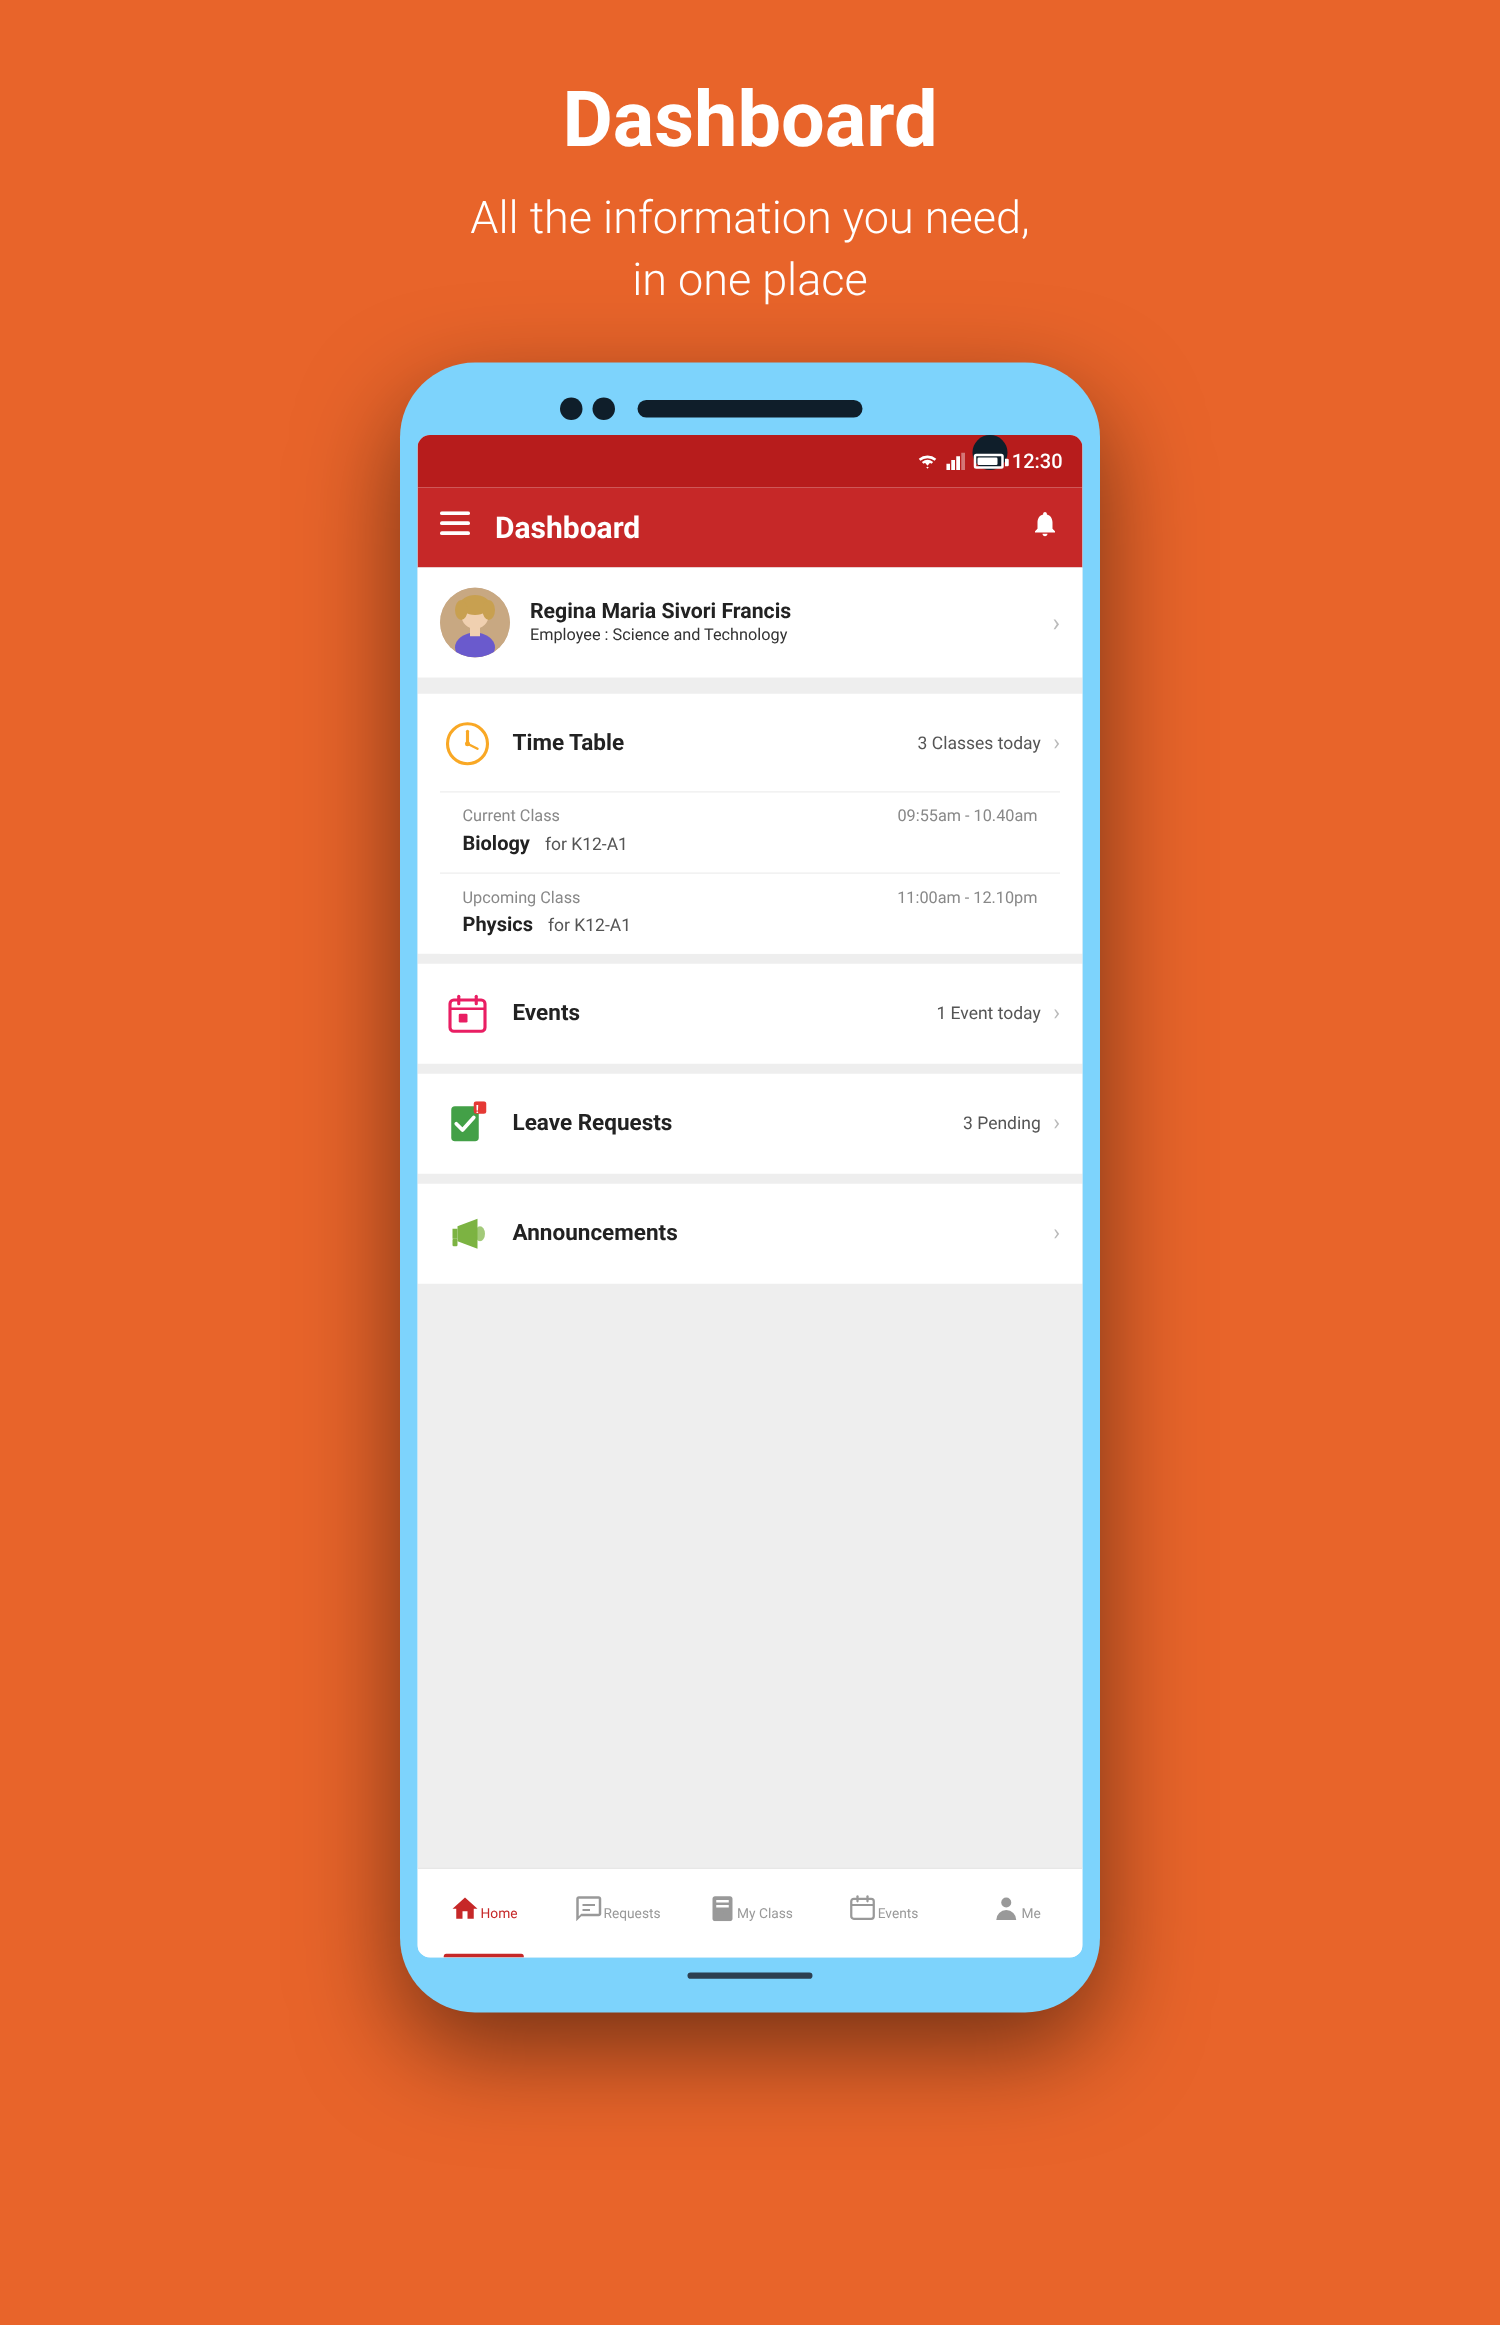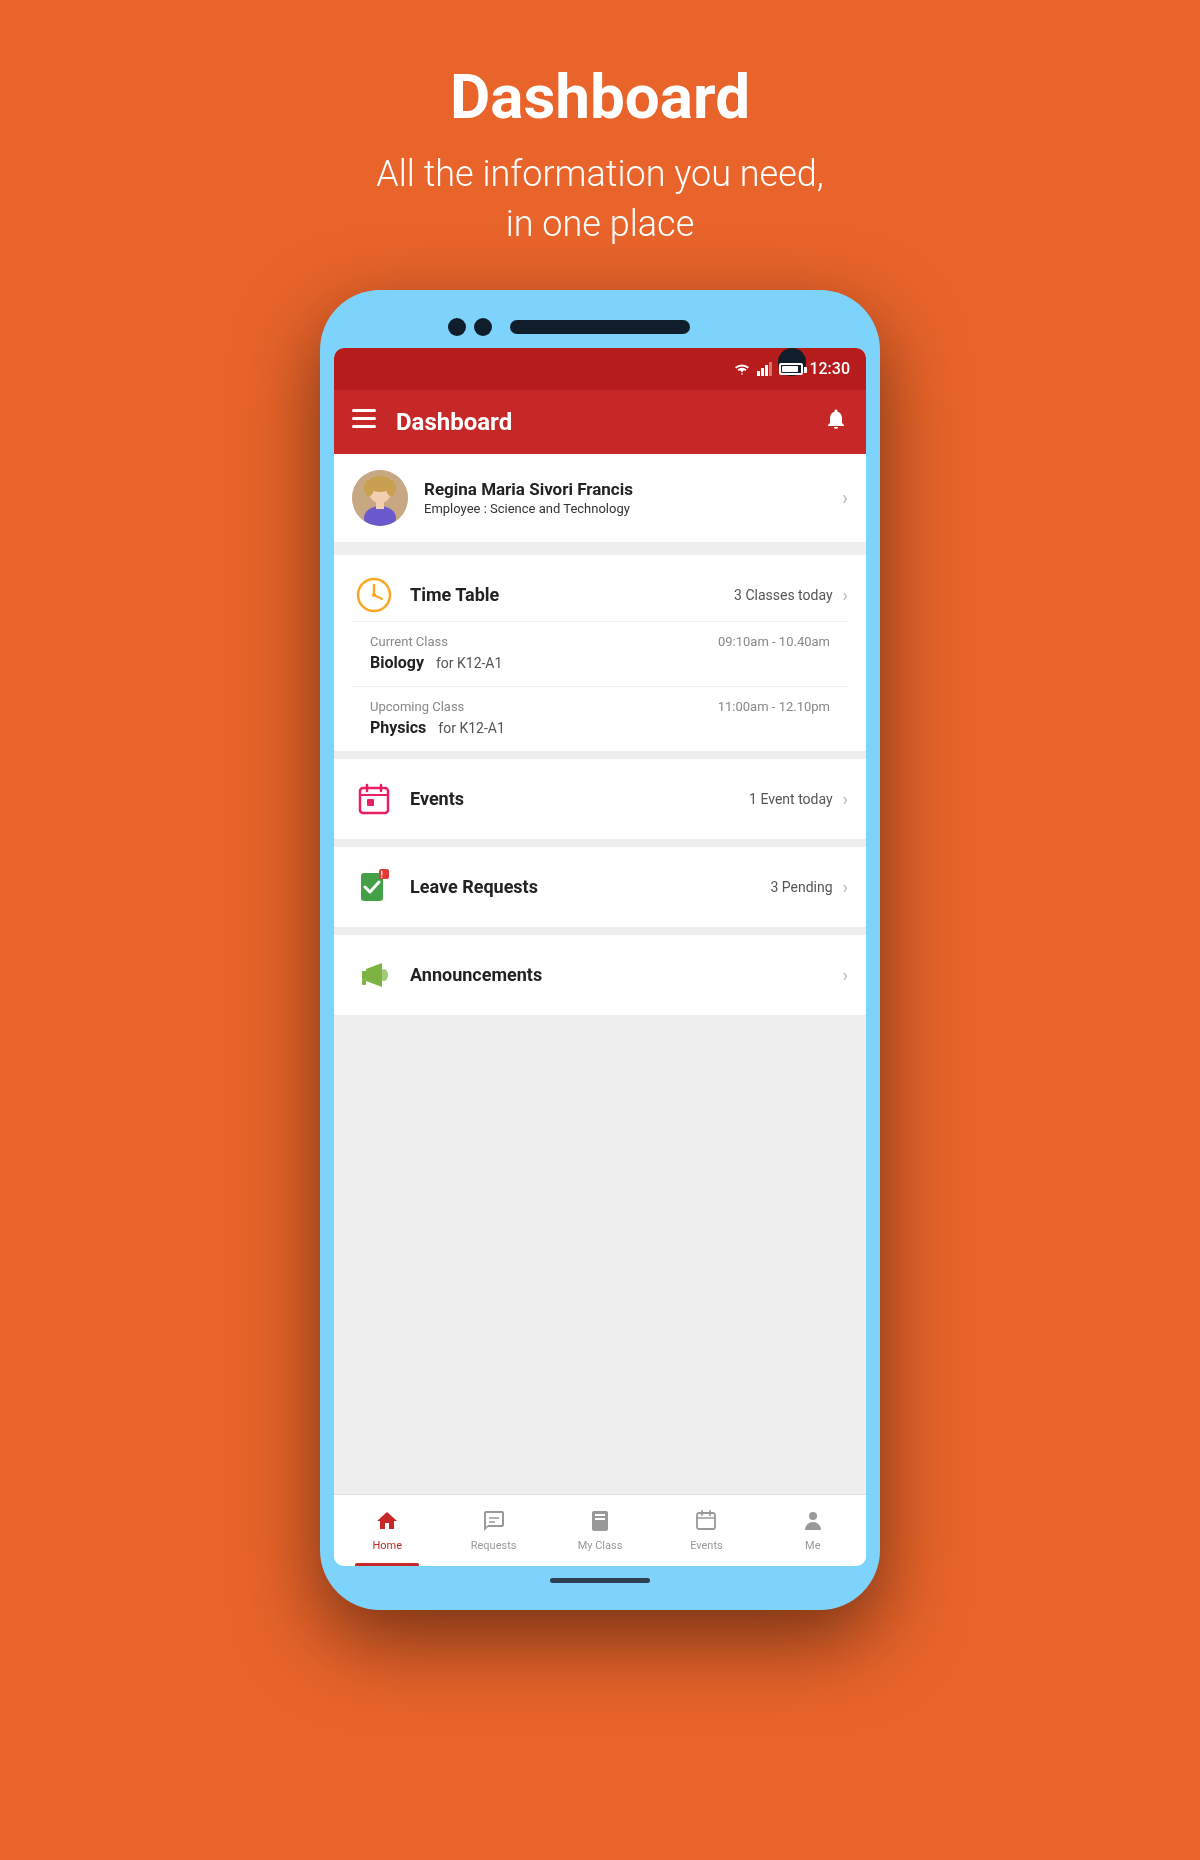--- a/index.html
+++ b/index.html
@@ -287,21 +287,21 @@
     .bottom-nav {
       background: white;
       height: 72px;
       display: flex;
       align-items: center;
       border-top: 1px solid #e0e0e0;
     }
     .nav-item {
       flex: 1;
       display: flex;
-      flex-direction: column;
+      flex-direction: row;
       align-items: center;
       justify-content: center;
       height: 100%;
       cursor: pointer;
     }
     .nav-icon {
       font-size: 22px;
       margin-bottom: 3px;
     }
     .nav-label {
@@ -436,24 +436,24 @@
               <circle cx="18" cy="18" r="2" fill="#F9A825"></circle>
               <line x1="18" y1="8" x2="18" y2="18" stroke="#F9A825" stroke-width="2.5" stroke-linecap="round"></line>
               <line x1="18" y1="18" x2="26" y2="22" stroke="#F9A825" stroke-width="2" stroke-linecap="round"></line>
             </svg>
           </div>
           <span class="card-title">Time Table</span>
           <span class="card-badge">3 Classes today</span>
           <span class="card-chevron">›</span>
         </div>
 
-        <div class="class-detail-row" style="margin-top:4px;">
+        <div class="class-detail-row" style="margin-top:16px;">
           <div class="class-detail-header">
             <span>Current Class</span>
-            <span>09:10am - 10.40am</span>
+            <span>09:55am - 10.40am</span>
           </div>
           <div class="class-detail-info">
             <strong>Biology</strong>
             <span style="color:#555;font-size:14px;margin-left:8px;">for K12-A1</span>
           </div>
         </div>
 
         <div class="class-detail-row">
           <div class="class-detail-header">
             <span>Upcoming Class</span>

